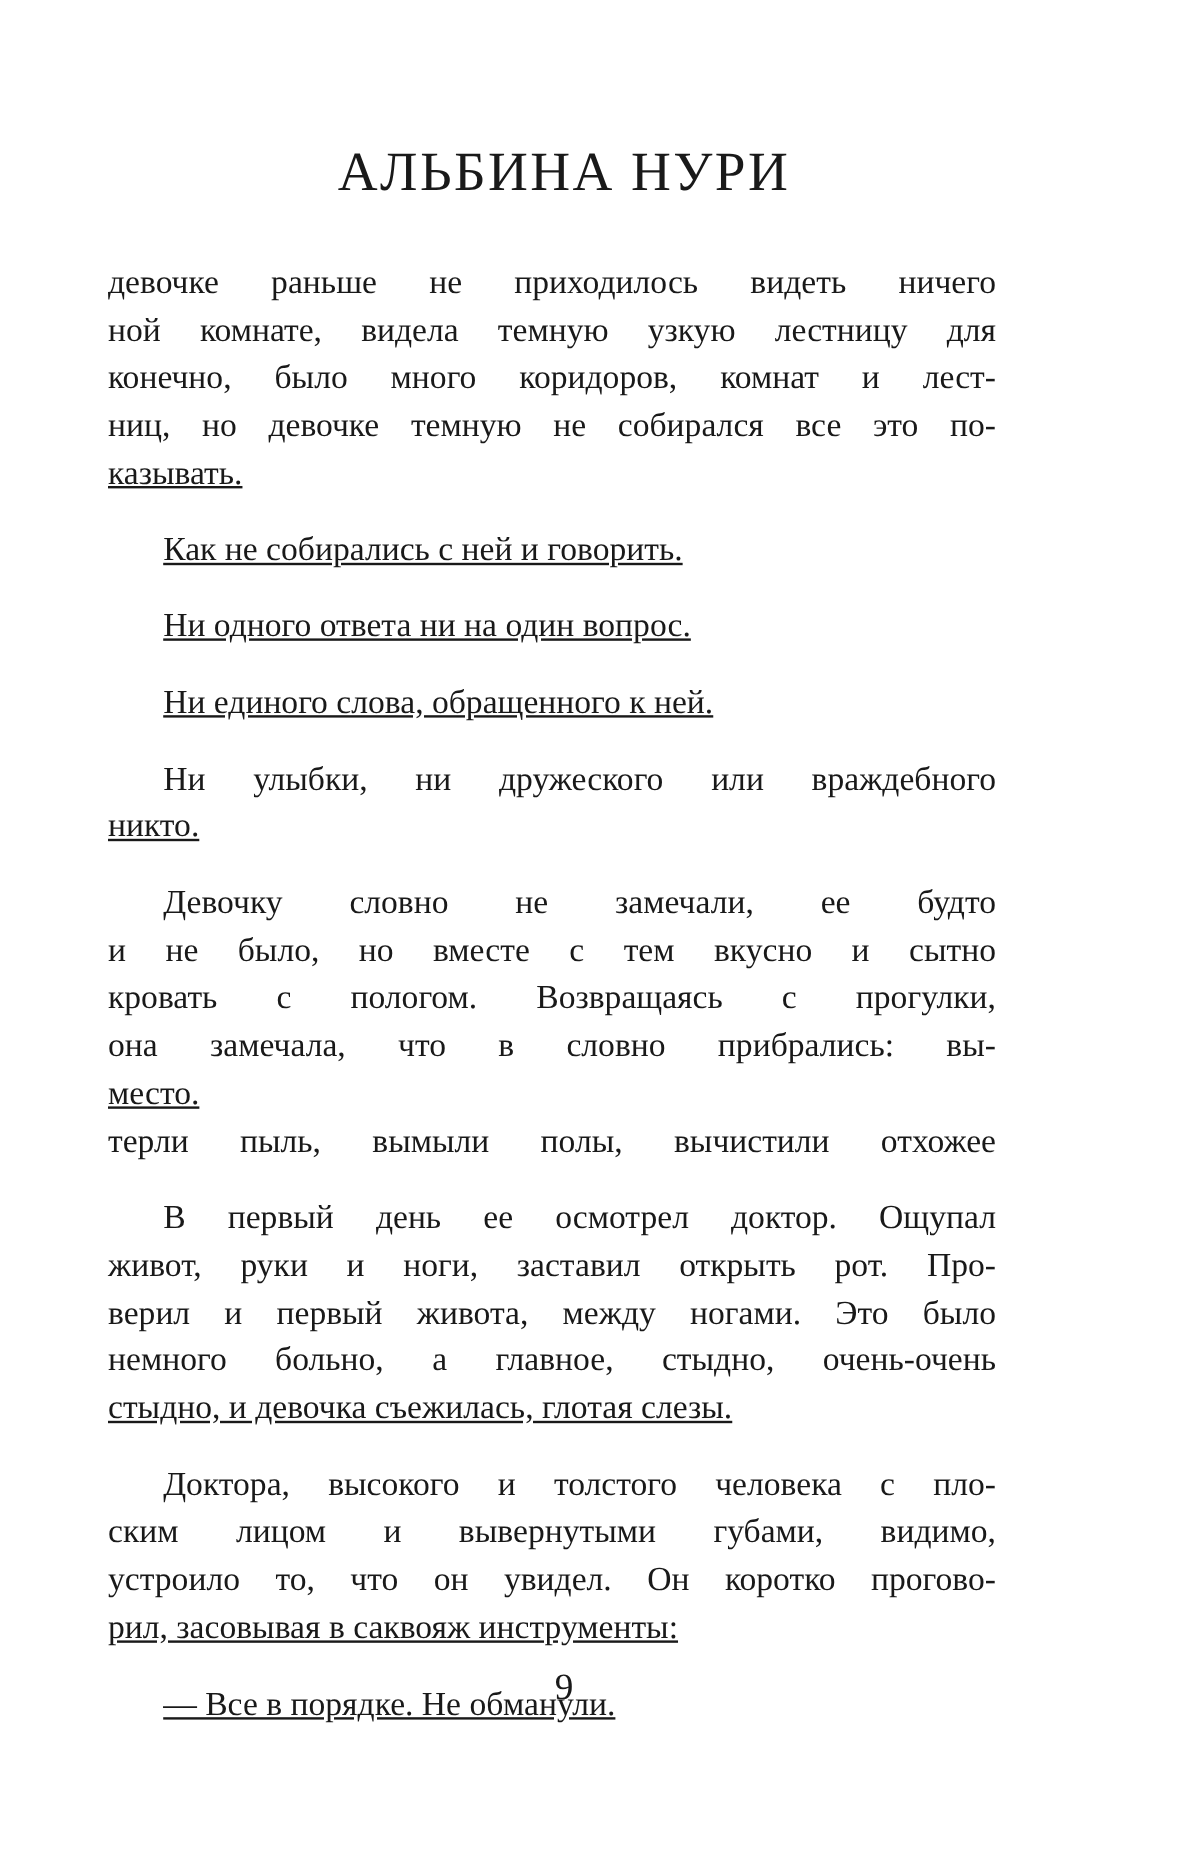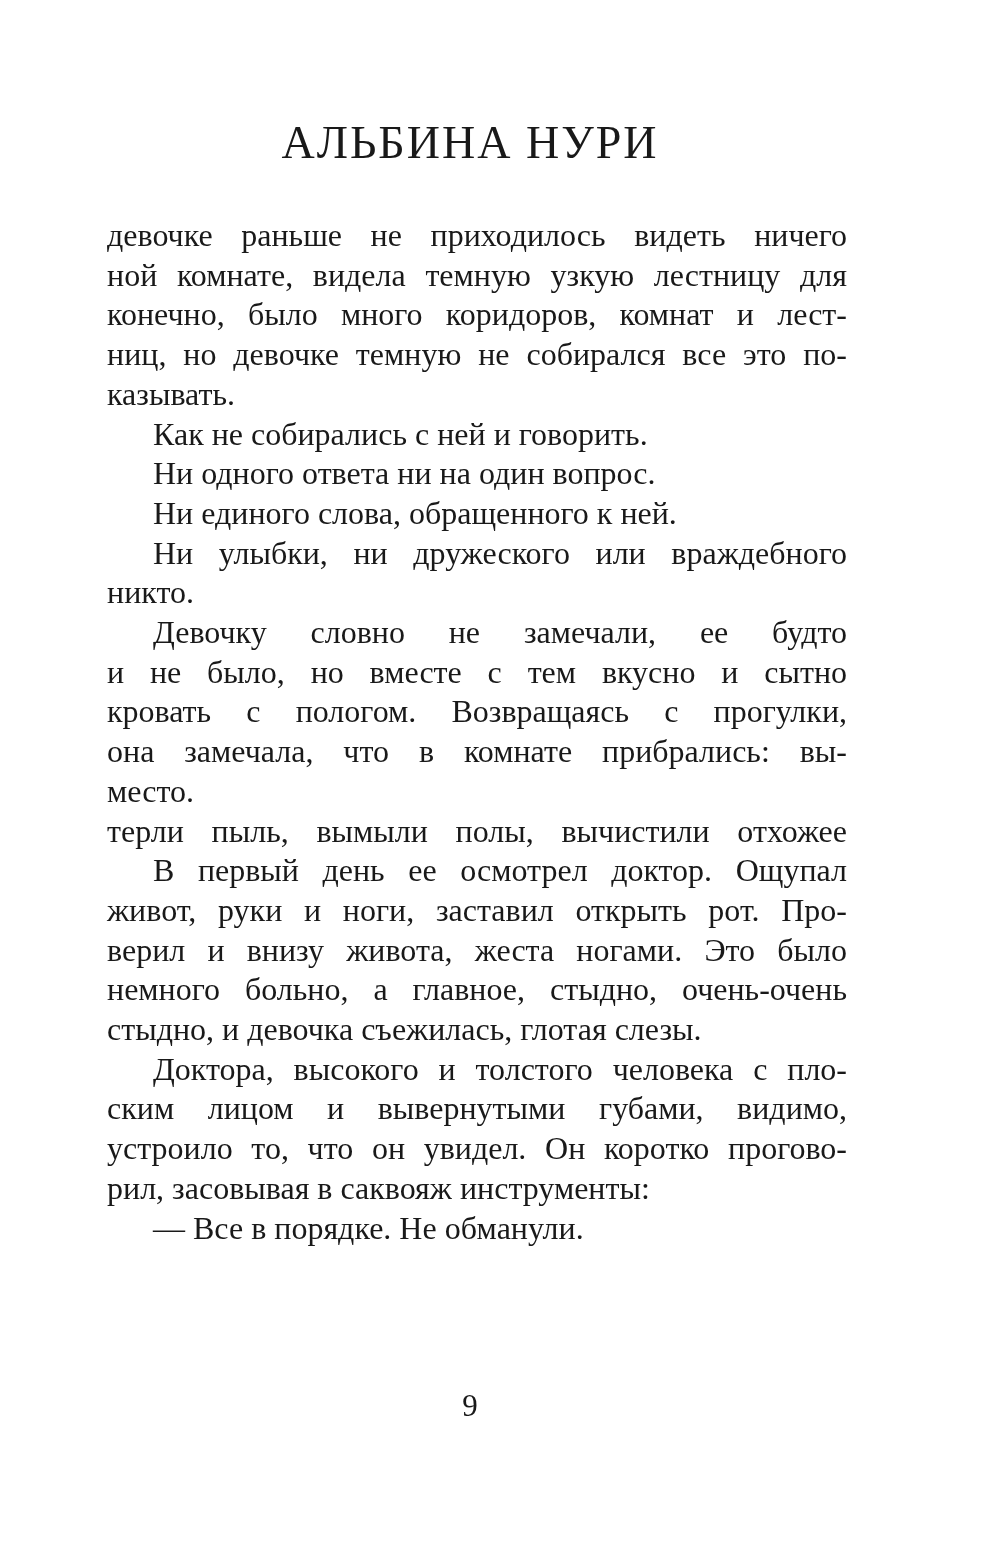--- a/index.html
+++ b/index.html
@@ -23,34 +23,36 @@
     width: 760px;
     text-align: center;
     font-size: 46px;
     line-height: 1;
     letter-spacing: 2px;
     white-space: nowrap;
   }
   .body-text {
     position: absolute;
     top: 216px;
-    left: 107px;
+    left: 90px;
     width: 740px;
-    font-size: 32px;
+    font-size: 28px;
     line-height: 39.7px;
   }
   .line {
     text-align: justify;
     text-align-last: justify;
   }
   .line.last {
     text-align-last: left;
+    text-decoration: underline;
   }
   .line.indent {
     padding-left: 46px;
+    margin-top: 24px;
   }
   .page-number {
     position: absolute;
     top: 1390px;
     left: 90px;
     width: 760px;
     text-align: center;
     font-size: 31px;
     line-height: 1;
   }
@@ -68,26 +70,26 @@
       <div class="line">ниц, но девочке темную не собирался все это по-</div>
       <div class="line last">казывать.</div>
       <div class="line last indent">Как не собирались с ней и говорить.</div>
       <div class="line last indent">Ни одного ответа ни на один вопрос.</div>
       <div class="line last indent">Ни единого слова, обращенного к ней.</div>
       <div class="line indent">Ни улыбки, ни дружеского или враждебного</div>
       <div class="line last">никто.</div>
       <div class="line indent">Девочку словно не замечали, ее будто</div>
       <div class="line">и не было, но вместе с тем вкусно и сытно</div>
       <div class="line">кровать с пологом. Возвращаясь с прогулки,</div>
-      <div class="line">она замечала, что в комнате прибрались: вы-</div>
+      <div class="line">она замечала, что в словно прибрались: вы-</div>
       <div class="line last">место.</div>
       <div class="line">терли пыль, вымыли полы, вычистили отхожее</div>
       <div class="line indent">В первый день ее осмотрел доктор. Ощупал</div>
       <div class="line">живот, руки и ноги, заставил открыть рот. Про-</div>
-      <div class="line">верил и внизу живота, жеста ногами. Это было</div>
+      <div class="line">верил и первый живота, между ногами. Это было</div>
       <div class="line">немного больно, а главное, стыдно, очень-очень</div>
       <div class="line last">стыдно, и девочка съежилась, глотая слезы.</div>
       <div class="line indent">Доктора, высокого и толстого человека с пло-</div>
       <div class="line">ским лицом и вывернутыми губами, видимо,</div>
       <div class="line">устроило то, что он увидел. Он коротко прогово-</div>
       <div class="line last">рил, засовывая в саквояж инструменты:</div>
       <div class="line last indent">— Все в порядке. Не обманули.</div>
     </div>
 
   <div class="page-number">9</div>

